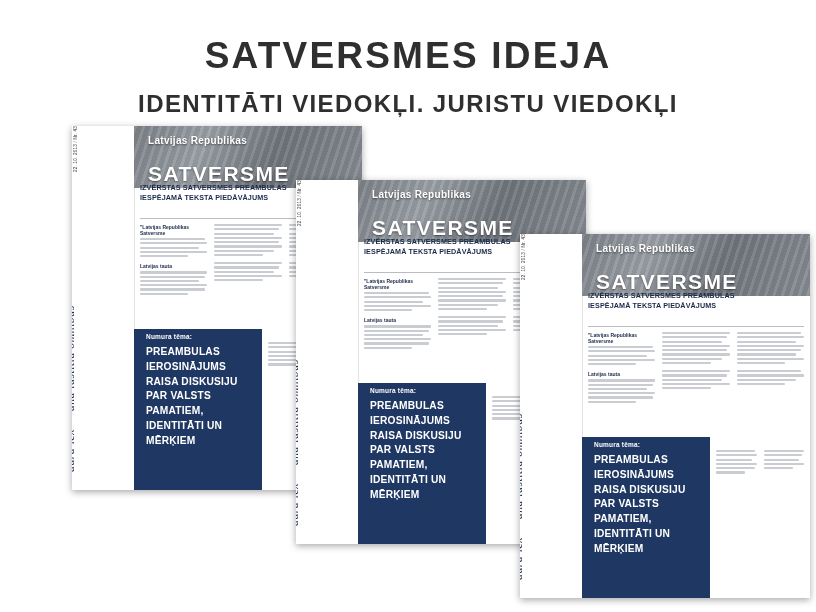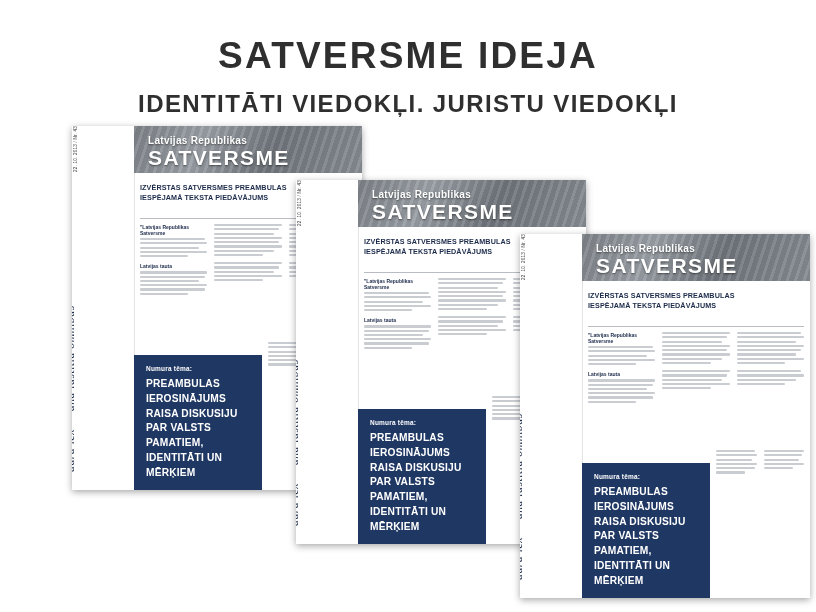--- a/index.html
+++ b/index.html
@@ -99,21 +99,21 @@
     line-height: 1.5;
     letter-spacing: 0.2px;
   }
 
   
   .photo {
     position: absolute;
     left: 62px;
     top: 0;
     right: 0;
-    height: 47px;
+    height: 62px;
     background:
       linear-gradient(115deg, #7d8288 0%, #9aa0a6 30%, #6f757b 60%, #878d93 100%);
   }
   .photo::after {
     content: "";
     position: absolute;
     inset: 0;
     background:
       repeating-linear-gradient(108deg, rgba(255,255,255,0.10) 0 3px, rgba(0,0,0,0.07) 3px 8px);
     opacity: 0.8;
@@ -130,21 +130,21 @@
     font-size: 10px;
     font-weight: bold;
     letter-spacing: 0.3px;
     display: block;
   }
   .photo-title .satv {
     font-size: 21px;
     font-weight: bold;
     letter-spacing: 1.4px;
     display: block;
-    margin-top: 0;
+    margin-top: 16px;
   }
 
   
   .headline {
     position: absolute;
     left: 68px;
     top: 57px;
     width: 150px;
     font-size: 7.2px;
     font-weight: bold;
@@ -189,24 +189,24 @@
   .tline.s3 { width: 100%; }
   .tline.s4 { width: 72%; }
   .tline.gap { margin-bottom: 6px; }
 
   
   .navy {
     position: absolute;
     left: 62px;
     right: 0;
     bottom: 0;
-    height: 135px;
+    height: 161px;
     background: #1f3763;
     color: #ffffff;
-    padding: 10px 12px;
+    padding: 4px 12px;
     box-sizing: border-box;
   }
   .navy .kicker {
     font-size: 6.5px;
     font-weight: bold;
     letter-spacing: 0.2px;
     margin-bottom: 5px;
   }
   .navy .big {
     font-size: 10.2px;
@@ -231,21 +231,21 @@
     display: flex;
     gap: 7px;
   }
 </style>
 </head>
 <body>
 
 <div class="slide">
 
   <div class="title-block">
-    <h1 class="main-title">SATVERSME IDEJA</h1>
+    <h1 class="main-title">SATVERSMES IDEJA</h1>
     <h2 class="sub-title">IDENTITĀTI VIEDOKĻI. JURISTU VIEDOKĻI</h2>
   </div>
 
   <div class="cover cover-1">
     <div class="spine">
       <div class="masthead">
         <div class="masthead-inner">
 
           <div class="masthead-motto">dura lex — una iustitia omnibus</div>
         </div>

